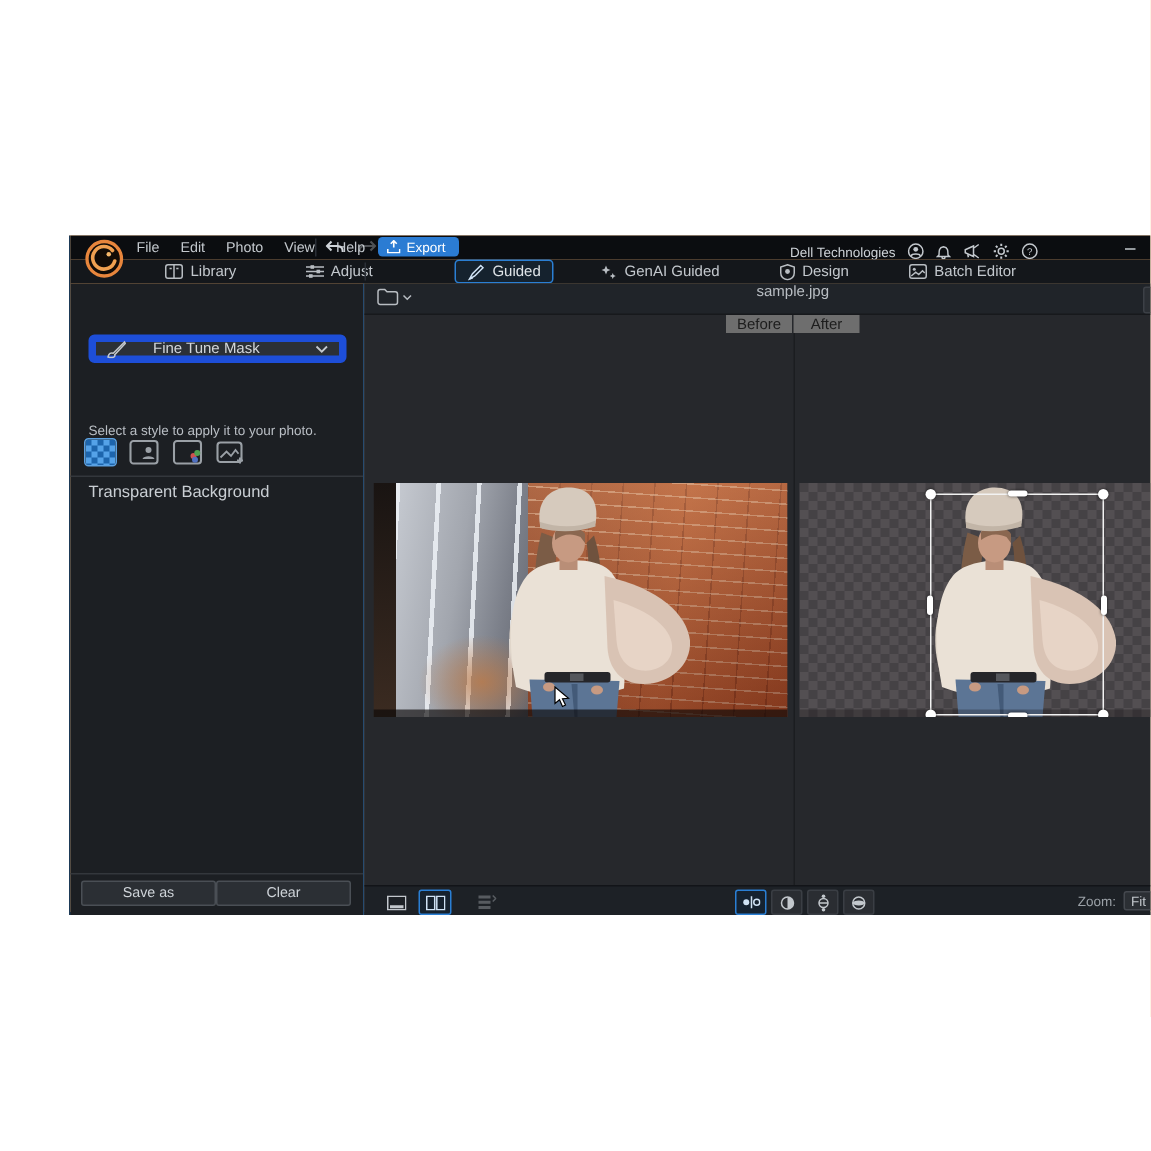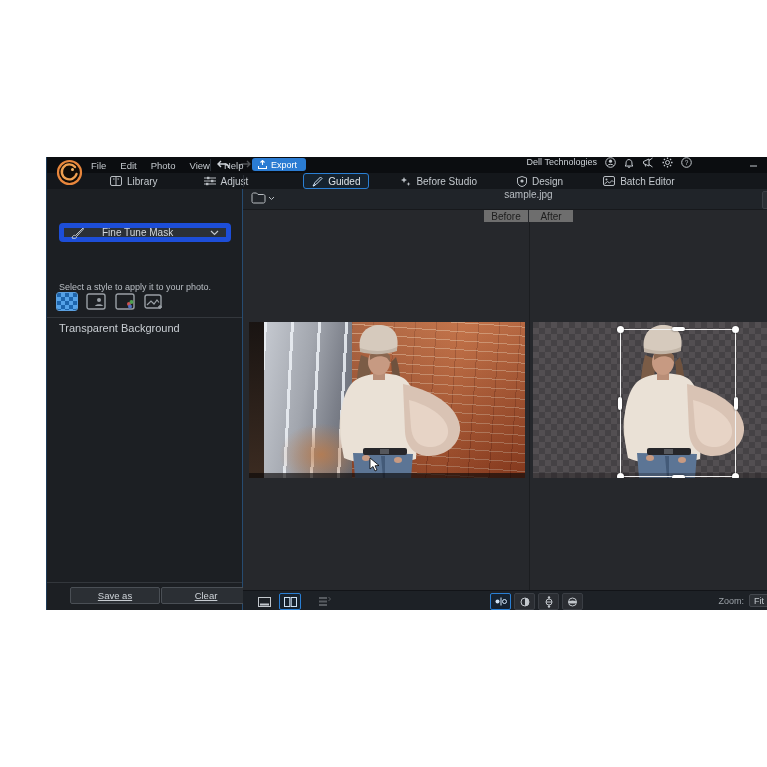--- a/index.html
+++ b/index.html
@@ -10,21 +10,21 @@
     box-sizing:border-box;color:#c7ccd1;font-size:10px;margin-left:46px;}
   
   .titlebar{position:absolute;left:0;top:0;width:100%;height:16px;background:#0b0d10;}
   .logo{position:absolute;left:9px;top:2px;width:27px;height:27px;z-index:5;}
   .menu{position:absolute;left:44px;top:0;height:16px;display:flex;align-items:center;gap:14px;font-size:9.5px;color:#c3c8cd;}
   .menu span{cursor:default;}
   .tb-sep{position:absolute;top:2px;width:1px;height:12px;background:#2a2f36;}
   .undo-redo{position:absolute;left:170px;top:1px;display:flex;gap:8px;align-items:center;height:14px;}
   .btn-export{position:absolute;left:205px;top:1px;height:13px;padding:0 9px 0 6px;background:#2b7cd3;border-radius:3px;
     display:flex;align-items:center;gap:4px;color:#fff;font-size:9px;}
-  .acct{position:absolute;right:120px;top:0;height:16px;display:flex;align-items:flex-start;gap:8px;font-size:9px;color:#cdd2d7;}
+  .acct{position:absolute;right:120px;top:0;height:16px;display:flex;align-items:flex-end;gap:8px;font-size:9px;color:#cdd2d7;}
   .winctl{position:absolute;right:4px;top:0;height:16px;display:flex;align-items:center;gap:16px;color:#c3c8cd;font-size:10px;}
   
   .tabrow{position:absolute;left:0;top:16px;width:100%;height:16px;background:#14171b;display:flex;align-items:flex-start;}
   .mode-tab{display:flex;align-items:center;gap:5px;color:#c3c8cd;font-size:10px;height:14px;padding:0 6px;border-radius:3px;border:1px solid transparent;}
   .mode-tab.sel{border-color:#2a7fd4;background:#15222e;color:#dfe4e8;}
   
   .panel{position:absolute;left:0;top:32px;width:196px;height:421px;background:#1c1f23;border-right:1px solid #264b70;box-sizing:border-box;}
   .panel-head{position:absolute;left:0;top:0;width:100%;height:22px;background:#121518;border-top:2px solid #2d6ca8;
     display:flex;align-items:center;box-sizing:border-box;}
   .back-btn{width:28px;height:100%;display:flex;align-items:center;justify-content:center;border-right:1px solid #2a2e33;}
@@ -32,21 +32,21 @@
   .ftm{position:absolute;left:12px;top:34px;width:172px;height:19px;background:#2b3036;border:5px solid #1d4ed8;border-radius:4px;
     display:flex;align-items:center;box-sizing:border-box;gap:12px;}
   .ftm .lbl{margin-left:6px;font-size:10px;color:#d2d6da;}
   .instruction{position:absolute;left:12px;top:93px;font-size:9px;color:#b9bec4;}
   .style-row{position:absolute;left:10px;top:104px;display:flex;gap:9px;align-items:center;}
   .style-tile{width:20px;height:17px;border-radius:2px;display:flex;align-items:center;justify-content:center;}
   .style-tile.sel{outline:1px solid #5ba0e0;
     background:conic-gradient(#55a2e8 90deg,#1d65ad 90deg 180deg,#55a2e8 180deg 270deg,#1d65ad 270deg);background-size:8px 8px;}
   .divider-h{position:absolute;left:0;width:100%;height:1px;background:#33373c;}
   .style-name{position:absolute;left:12px;top:133px;font-size:11px;color:#c9ced3;}
-  .panel-btns{position:absolute;left:16px;bottom:6px;width:100%;display:flex;justify-content:space-between;padding:0 7px;box-sizing:border-box;text-decoration:underline;}
+  .panel-btns{position:absolute;left:0;bottom:6px;width:100%;display:flex;justify-content:flex-start;padding:0 7px;box-sizing:border-box;}
   .pbtn{width:88px;height:15px;background:#2b2f34;border:1px solid #4a4f55;border-radius:2px;
     display:flex;align-items:center;justify-content:center;font-size:9.5px;color:#cfd4d9;}
   
   .main{position:absolute;left:196px;top:32px;width:571px;height:421px;background:#26282c;}
   .main-head{position:absolute;left:0;top:0;width:100%;height:21px;background:#202429;border-bottom:1px solid #17191c;box-sizing:border-box;}
   .folder-btn{position:absolute;left:8px;top:3px;display:flex;align-items:center;gap:2px;}
   .filename{position:absolute;left:0;top:0;width:100%;text-align:center;font-size:10px;color:#b9bec3;}
   .head-tools{position:absolute;right:5px;top:2px;display:flex;gap:3px;}
   .ht-btn{width:20px;height:16px;background:#2b2f34;border:1px solid #3c4046;border-radius:2px;display:flex;align-items:center;justify-content:center;}
   .ba-tabs{position:absolute;left:0;top:21px;width:100%;display:flex;justify-content:center;gap:1px;z-index:4;}
@@ -243,21 +243,21 @@
       </span>
       <span>Guided</span>
     </div>
     <div class="mode-tab" style="margin-left:24px;">
       <span>
         <svg width="11" height="11" viewBox="0 0 11 11">
               <path d="M4 1 L4.9 3.1 L7 4 L4.9 4.9 L4 7 L3.1 4.9 L1 4 L3.1 3.1 Z" fill="#b8bdc2"></path>
               <path d="M8.5 6 L9.1 7.4 L10.5 8 L9.1 8.6 L8.5 10 L7.9 8.6 L6.5 8 L7.9 7.4 Z" fill="#b8bdc2"></path>
             </svg>
       </span>
-      <span>Before Studio</span>
+      <span>GenAI Guided</span>
     </div>
     <div class="mode-tab" style="margin-left:26px;">
       <span>
         <svg width="10" height="11" viewBox="0 0 10 11">
               <path d="M5 0.5 L9.5 2 V6 C9.5 8.5 7.5 10 5 10.5 C2.5 10 0.5 8.5 0.5 6 V2 Z" fill="none" stroke="#b8bdc2"></path>
               <circle cx="5" cy="5" r="1.6" fill="#b8bdc2"></circle>
             </svg>
       </span>
       <span>Design</span>
     </div>

